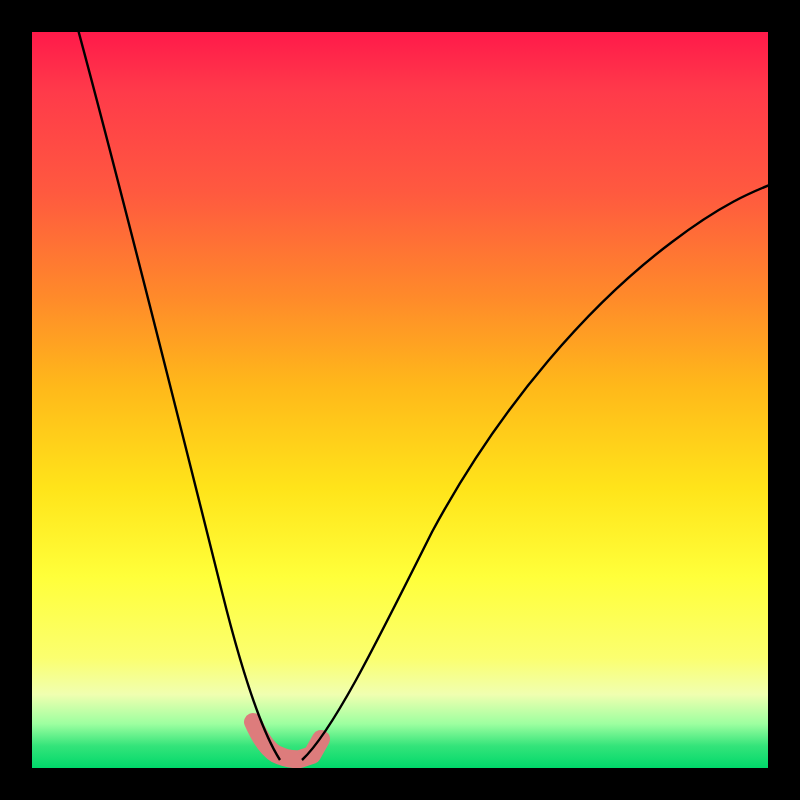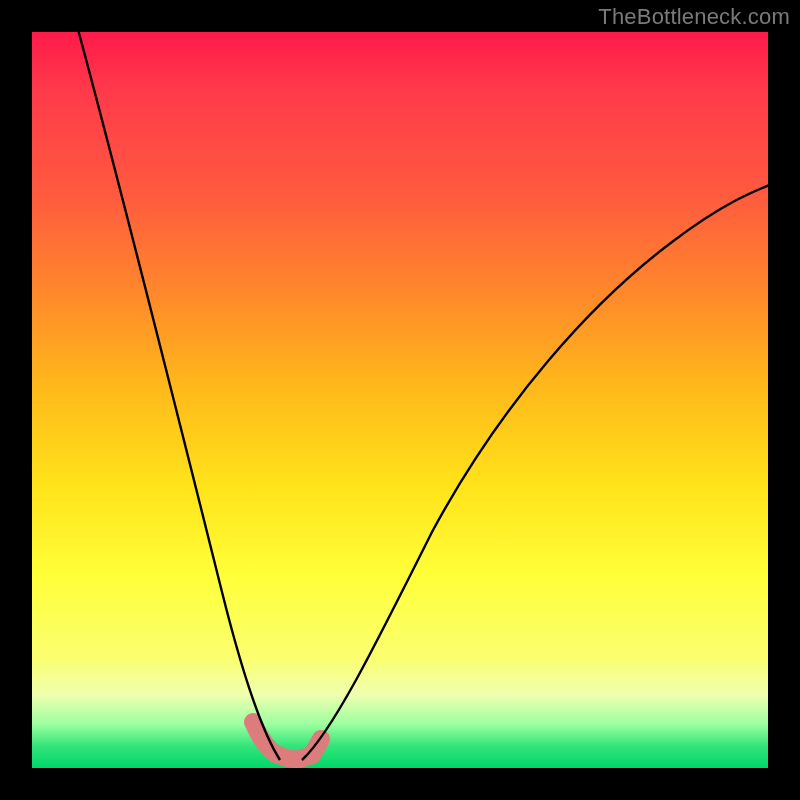--- a/index.html
+++ b/index.html
@@ -79,14 +79,13 @@
                L 289 707" fill="none" stroke="#dd7c7c" stroke-width="18" stroke-linecap="round" stroke-linejoin="round"></path>
       <path d="M 44 -10
                C 90 160, 140 360, 190 560
                C 210 640, 230 700, 248 728" fill="none" stroke="#000" stroke-width="2.4"></path>
       <path d="M 270 728
                C 300 700, 340 620, 400 500
                C 470 370, 560 270, 640 210
                C 690 172, 720 160, 740 152" fill="none" stroke="#000" stroke-width="2.4"></path>
     </svg>
   </div>
-  <div class="watermark">TheBottleneck.com</div>
 </div>
 
 </body></html>

